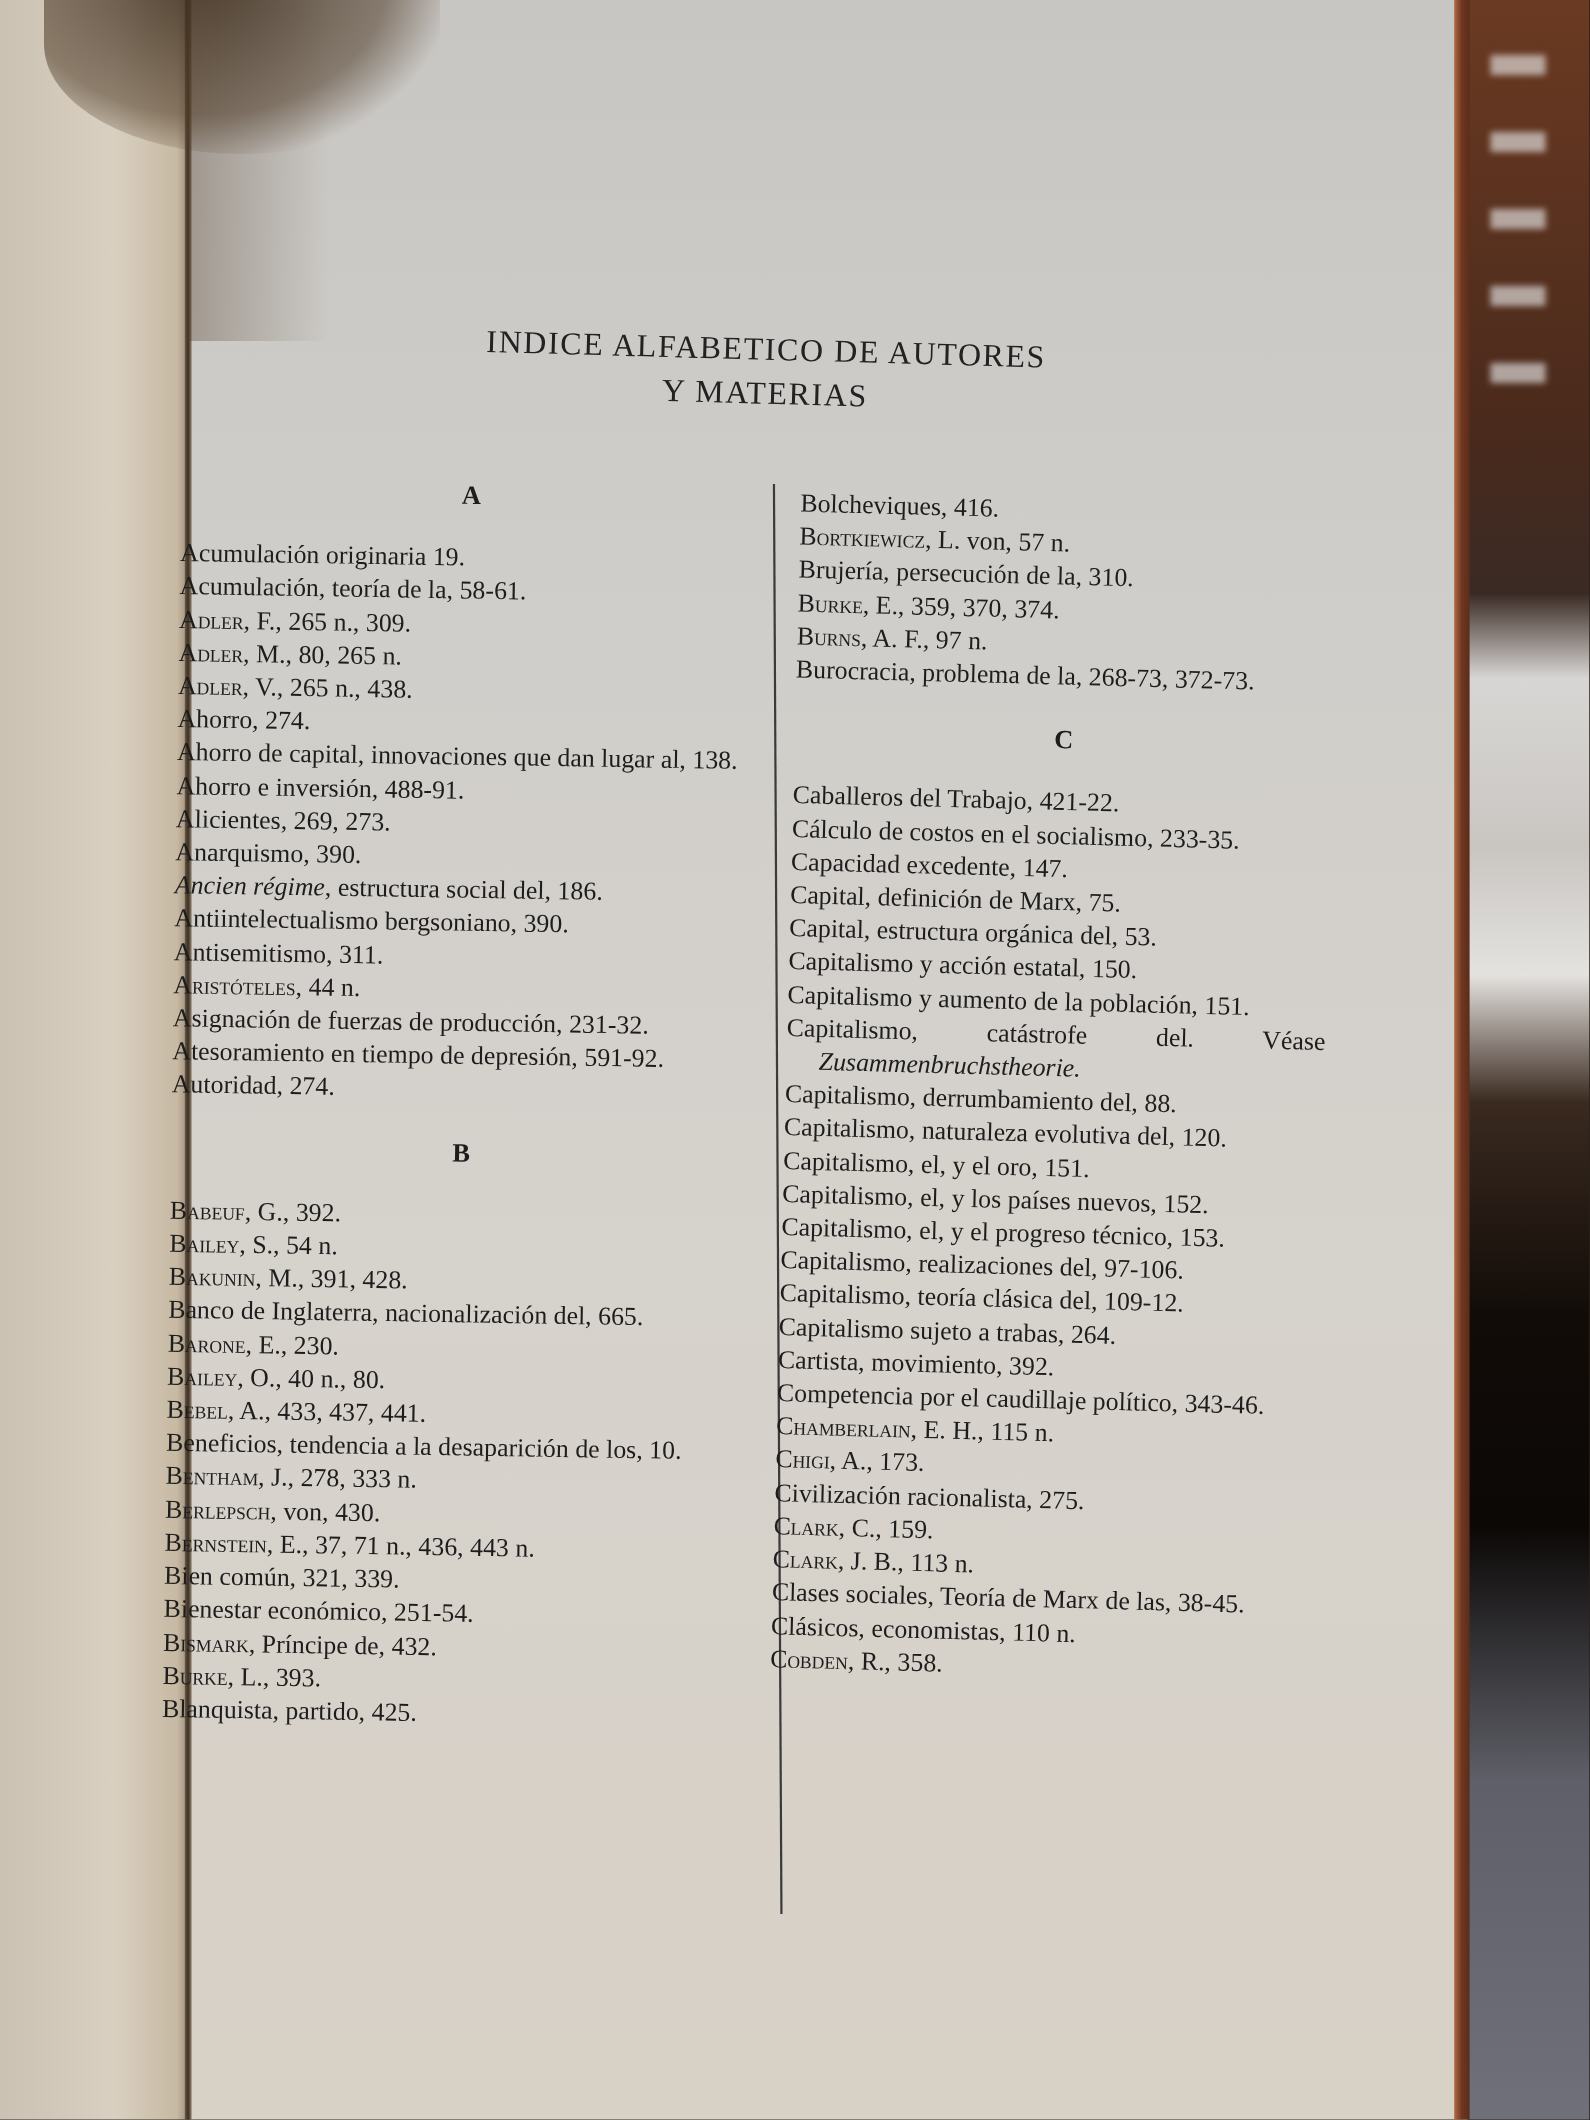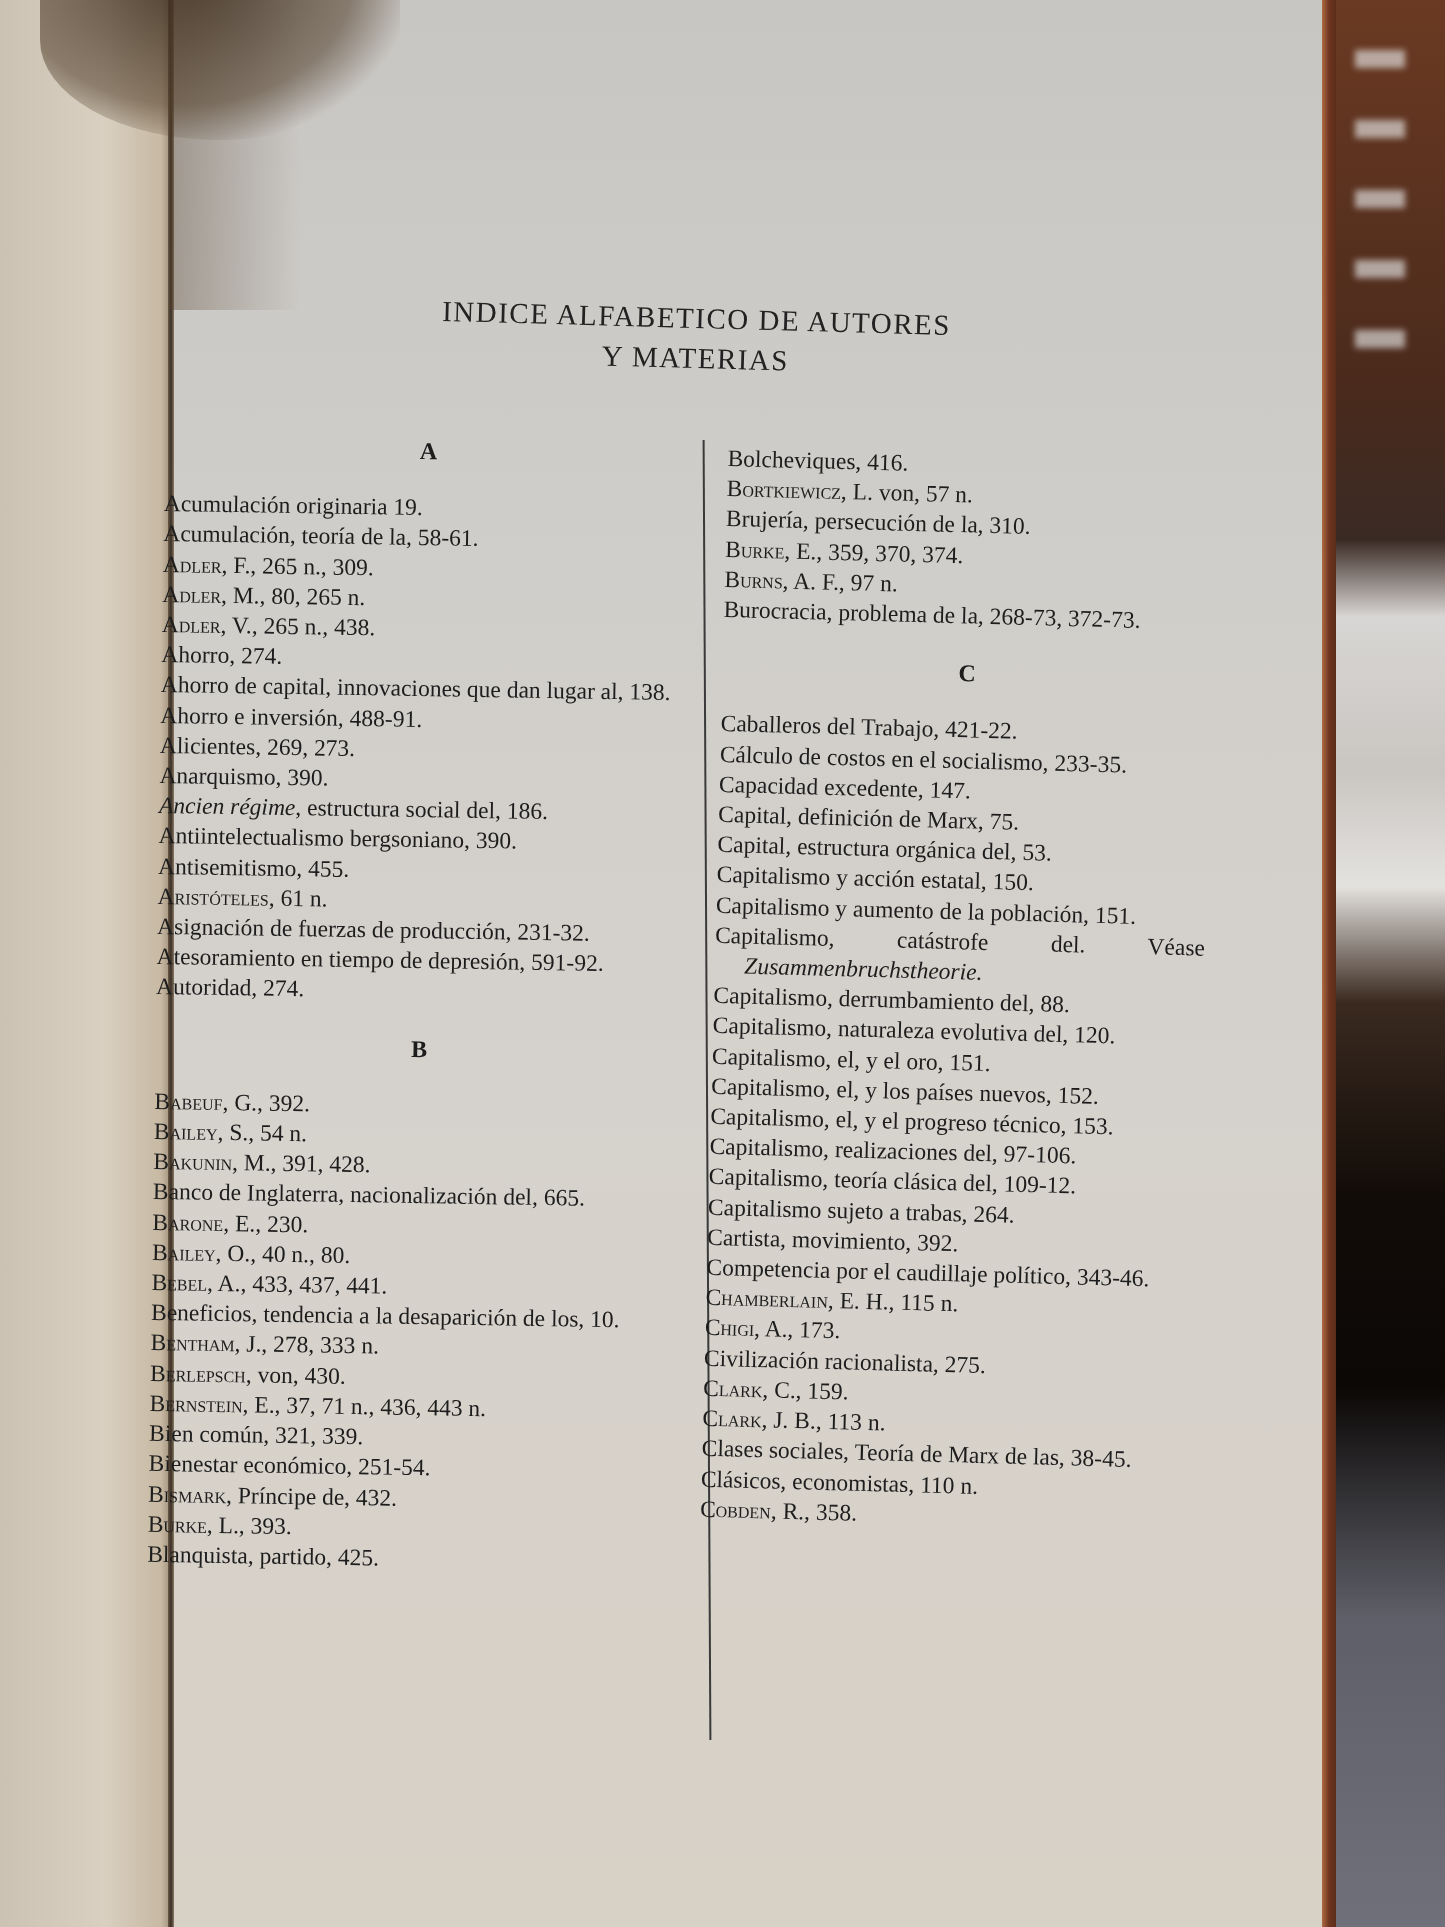--- a/index.html
+++ b/index.html
@@ -71,22 +71,22 @@
       <div class="entry"><span class="sc">Adler</span><span>, F., 265 n., 309.</span></div>
       <div class="entry"><span class="sc">Adler</span><span>, M., 80, 265 n.</span></div>
       <div class="entry"><span class="sc">Adler</span><span>, V., 265 n., 438.</span></div>
       <div class="entry"><span>Ahorro,</span><span> 274.</span></div>
       <div class="entry"><span>Ahorro de capital, innovaciones que dan lugar al,</span><span> 138.</span></div>
       <div class="entry"><span>Ahorro e inversión,</span><span> 488-91.</span></div>
       <div class="entry"><span>Alicientes,</span><span> 269, 273.</span></div>
       <div class="entry"><span>Anarquismo,</span><span> 390.</span></div>
       <div class="entry"><span class="it">Ancien régime</span><span>, estructura social del, 186.</span></div>
       <div class="entry"><span>Antiintelectualismo bergsoniano,</span><span> 390.</span></div>
-      <div class="entry"><span>Antisemitismo,</span><span> 455.</span></div>
-      <div class="entry"><span class="sc">Aristóteles</span><span>, 61 n.</span></div>
+      <div class="entry"><span>Antisemitismo,</span><span> 311.</span></div>
+      <div class="entry"><span class="sc">Aristóteles</span><span>, 44 n.</span></div>
       <div class="entry"><span>Asignación de fuerzas de producción,</span><span> 231-32.</span></div>
       <div class="entry"><span>Atesoramiento en tiempo de depresión,</span><span> 591-92.</span></div>
       <div class="entry"><span>Autoridad,</span><span> 274.</span></div>
     </div>
   <div class="spacer"></div>
   <div class="letter">B</div>
   <div id="list-B1">
       <div class="entry"><span class="sc">Babeuf</span><span>, G., 392.</span></div>
       <div class="entry"><span class="sc">Bailey</span><span>, S., 54 n.</span></div>
       <div class="entry"><span class="sc">Bakunin</span><span>, M., 391, 428.</span></div>

